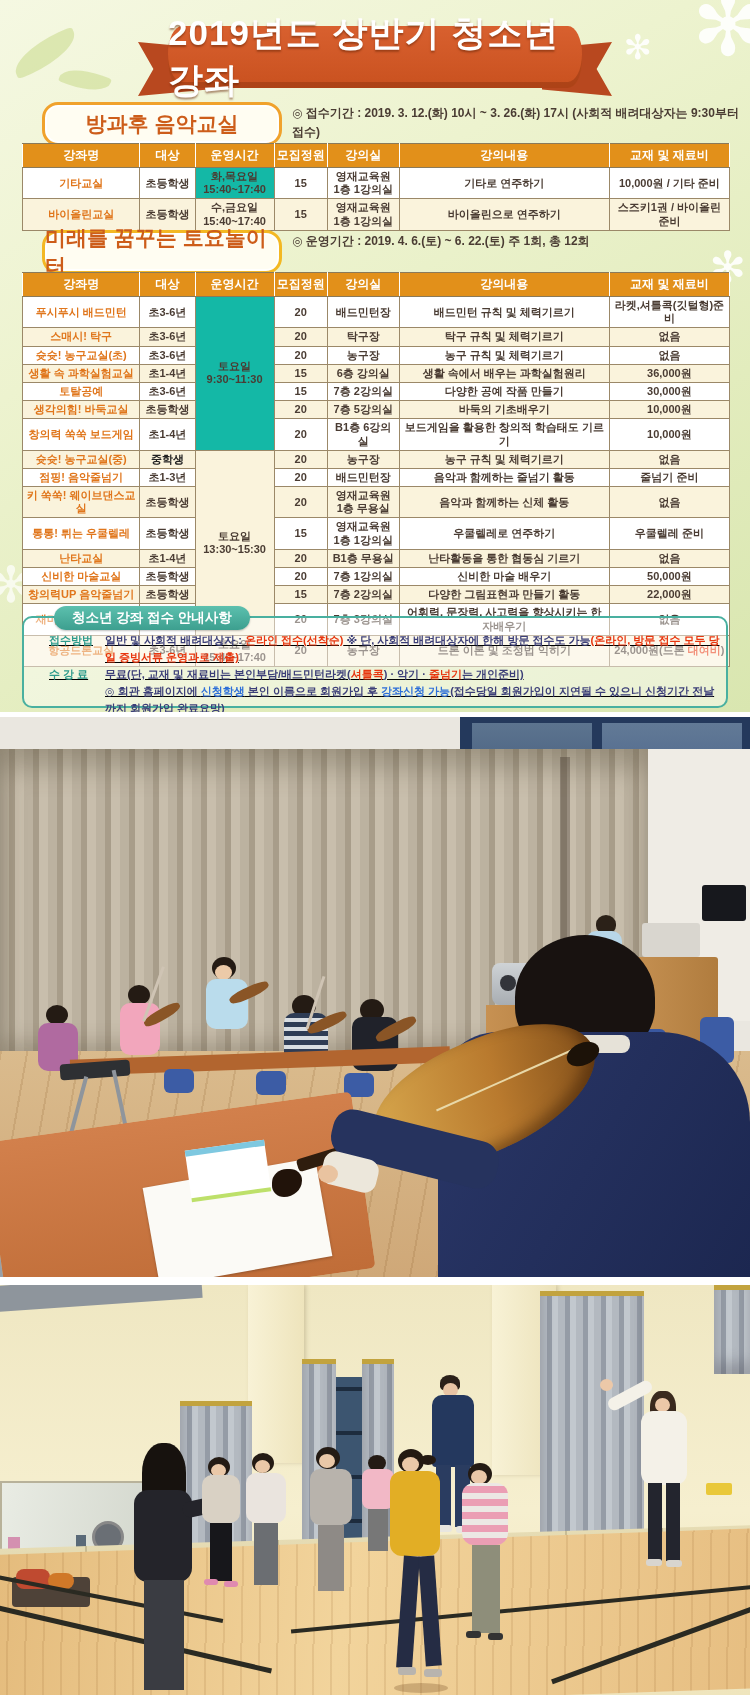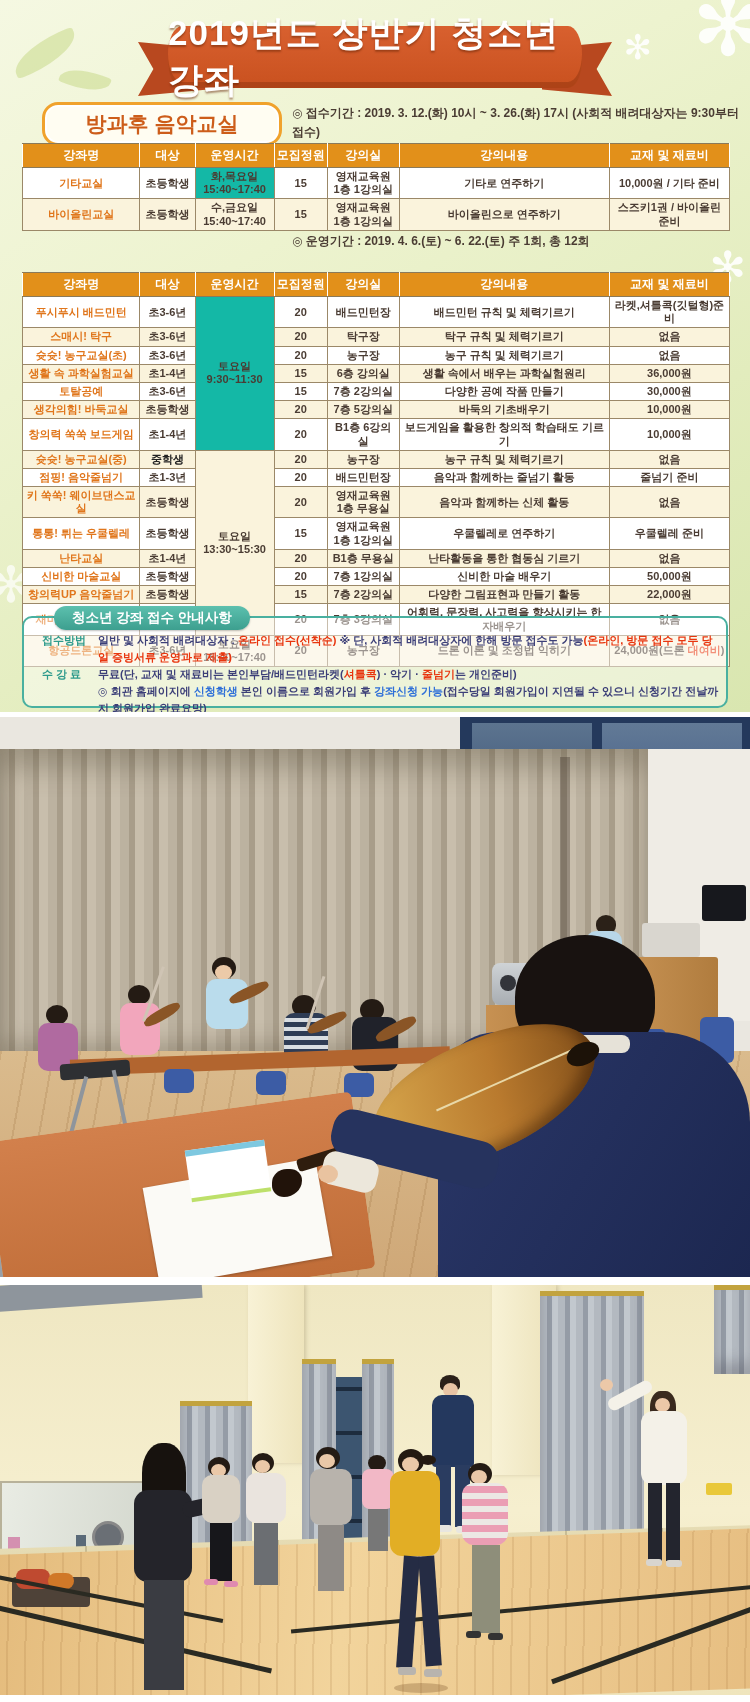--- a/index.html
+++ b/index.html
@@ -37,21 +37,21 @@
   .ctable tr.alt td{background:#faf3dc;}
   .ctable td.cname{color:#e0761c;}
   .ctable td.time{background:#14b8a6;}
   .ctable td.tbold{color:#222;}
   .ctable .red{color:#e8350e;}
 
   .notice{position:absolute;left:22px;top:616px;width:702px;height:88px;border:2px solid #49b0a0;
           border-radius:10px;background:rgba(255,255,255,.45);}
   .badge{position:absolute;left:30px;top:-12px;background:linear-gradient(#5cc0ae,#3d9f8f);color:#fff;
          font-size:13.5px;font-weight:bold;padding:3px 18px;border-radius:14px;box-shadow:0 1px 2px rgba(0,0,0,.25);}
-  .nlines{position:absolute;left:18px;top:14px;right:6px;}
+  .nlines{position:absolute;left:25px;top:14px;right:6px;text-decoration:underline;}
   .nline{display:flex;font-size:11px;font-weight:bold;line-height:1.55;}
   .nlabel{flex:0 0 56px;color:#2e9b8c;}
   .nbody{flex:1;}
   .navy{color:#3c3f78;} .red{color:#e8350e;} .blue{color:#2e6fd8;}
 
   
   .photo{position:absolute;left:0;width:750px;overflow:hidden;}
   .p1{top:717px;height:560px;background:#eae7e0;}
   .p2{top:1285px;height:410px;background:linear-gradient(180deg,#efe7c2,#f6efcf 55%,#efe5bd);}
   .cur{background:repeating-linear-gradient(90deg,#b3b9c0 0 7px,#959ca6 7px 12px,#c2c8ce 12px 18px);
@@ -128,20 +128,23 @@
 15:40~17:40</td>
             <td>15</td>
             <td>영재교육원
 1층 1강의실</td>
             <td>바이올린으로 연주하기</td>
             <td>스즈키1권 / 바이올린 준비</td>
           </tr>
         </tbody>
     </table>
 
+    <div class="secbox b2" style="left:42px;top:230px;">
+      <span>미래를 꿈꾸는 토요놀이터</span>
+    </div>
     <div class="secinfo" style="left:292px;top:232px;width:450px;">
       <div>◎ 운영기간 : 2019. 4. 6.(토) ~ 6. 22.(토) 주 1회, 총 12회</div>
     </div>
 
     <table class="ctable" style="top:272px;">
       <colgroup>
           <col style="width:16.6%">
           <col style="width:7.8%">
           <col style="width:11.2%">
           <col style="width:7.5%">

